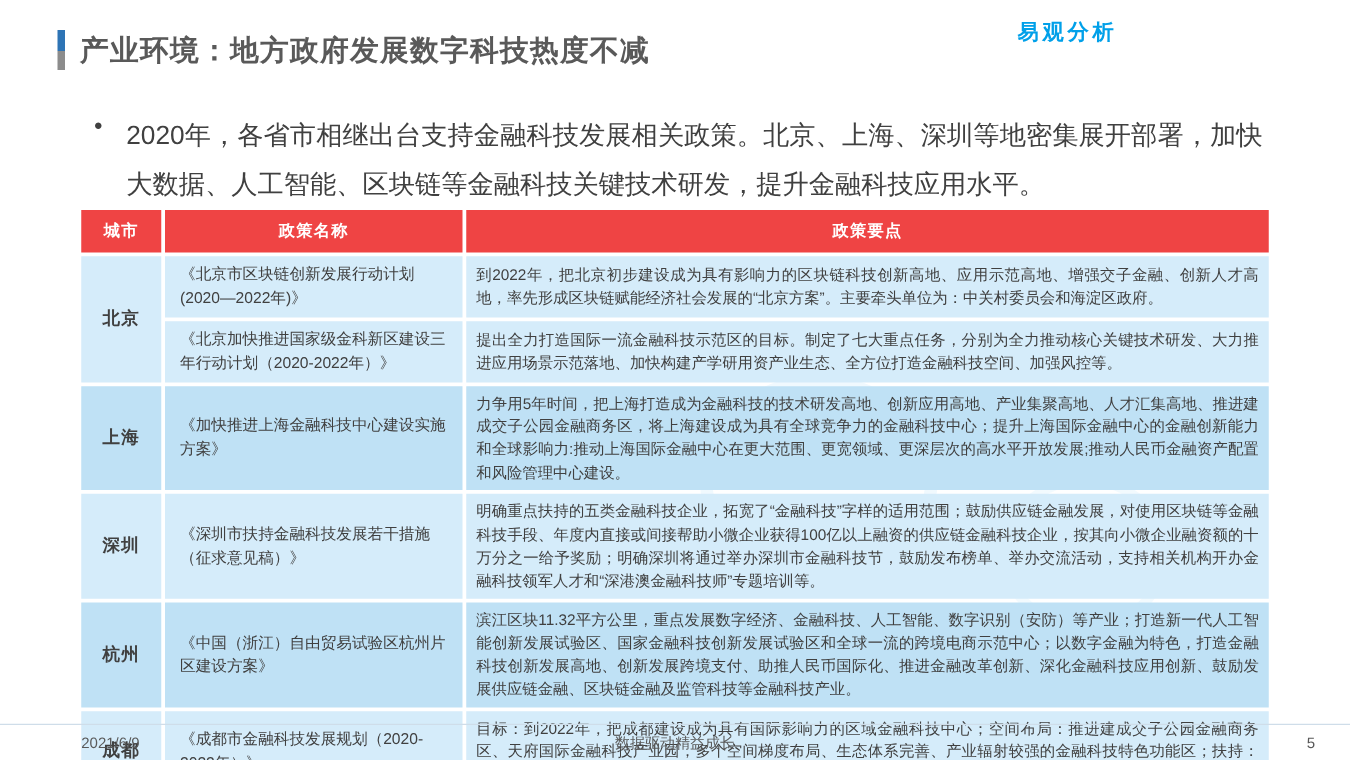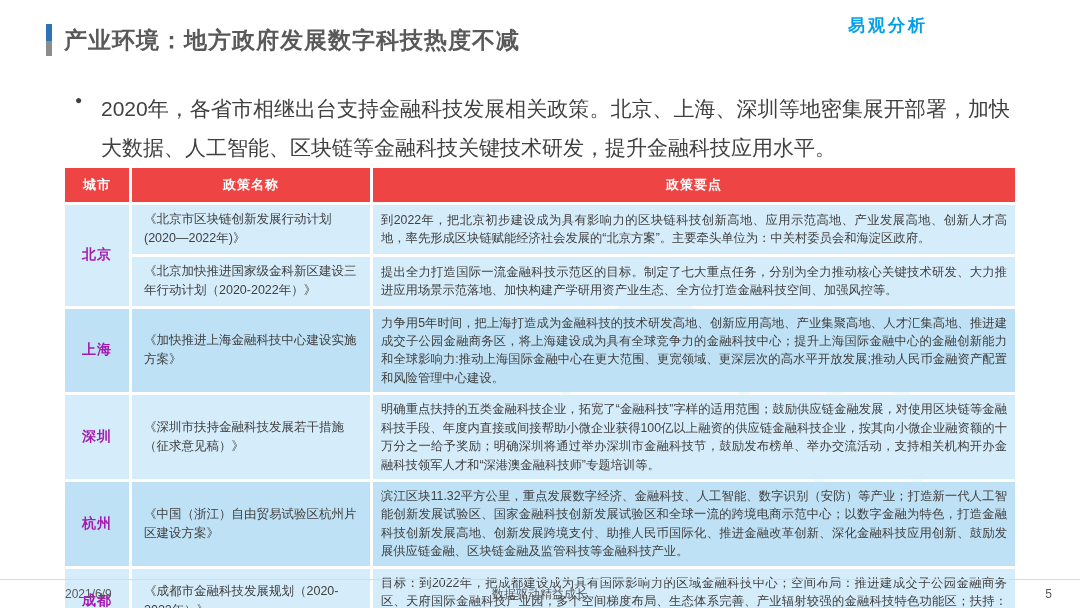--- a/index.html
+++ b/index.html
@@ -4,21 +4,21 @@
 <style>
   html,body{margin:0;padding:0;}
   body{
     width:1080px;height:608px;
     background:#ffffff;
     font-family:"Liberation Sans","DejaVu Sans",sans-serif;
     color:#404040;
     overflow:hidden;
     position:relative;
   }
-  .slide{width:924px;height:608px;position:relative;background:#fff;padding-left:34px;}
+  .slide{width:924px;height:608px;position:relative;background:#fff;}
 
   
   .header{position:absolute;top:24px;left:46px;display:flex;align-items:center;}
   .accent-bar{
     width:6px;height:32px;margin-right:12px;
     background:linear-gradient(to bottom,#2E74B5 0%,#2E74B5 52%,#8c8c8c 52%,#8c8c8c 100%);
   }
   .page-title{font-size:23px;font-weight:bold;color:#595959;letter-spacing:1px;}
 
   .logo{position:absolute;top:16px;right:30px;text-align:right;line-height:1.05;}
@@ -43,21 +43,21 @@
     table-layout:fixed;
   }
   .policy-table th{
     background:#ef4444;color:#ffffff;font-size:13px;font-weight:bold;
     padding:8px 4px;text-align:center;letter-spacing:1px;
   }
   .policy-table td{vertical-align:middle;}
   .col-city{width:64px;}
   .col-name{width:238px;}
   .td-city{
-    text-align:center;font-size:14px;font-weight:bold;color:#a21caf;letter-spacing:1px;
+    text-align:center;font-size:14px;font-weight:bold;color:#404040;letter-spacing:1px;
   }
   .td-name{
     font-size:12.5px;color:#404040;padding:5px 8px 5px 12px;line-height:1.55;
   }
   .td-points{
     font-size:12.3px;color:#404040;padding:5px 8px;line-height:1.5;text-align:justify;
   }
   .row-light td{background:#D5ECFA;}
   .row-mid td{background:#BFE1F5;}
 
@@ -112,21 +112,21 @@
       <tr>
         <th>城市</th>
         <th>政策名称</th>
         <th>政策要点</th>
       </tr>
     </thead>
     <tbody>
       <tr class="row-light">
         <td class="td-city" rowspan="2">北京</td>
         <td class="td-name">《北京市区块链创新发展行动计划(2020—2022年)》</td>
-        <td class="td-points">到2022年，把北京初步建设成为具有影响力的区块链科技创新高地、应用示范高地、产业发展高地、创新人才高地，率先形成区块链赋能经济社会发展的“北京方案”。主要牵头单位为：中关村委员会和海淀区政府。</td>
+        <td class="td-points">到2022年，把北京初步建设成为具有影响力的区块链科技创新高地、应用示范高地、增强交子金融、创新人才高地，率先形成区块链赋能经济社会发展的“北京方案”。主要牵头单位为：中关村委员会和海淀区政府。</td>
       </tr>
       <tr class="row-light">
         <td class="td-name">《北京加快推进国家级金科新区建设三年行动计划（2020-2022年）》</td>
         <td class="td-points">提出全力打造国际一流金融科技示范区的目标。制定了七大重点任务，分别为全力推动核心关键技术研发、大力推进应用场景示范落地、加快构建产学研用资产业生态、全方位打造金融科技空间、加强风控等。</td>
       </tr>
       <tr class="row-mid">
         <td class="td-city">上海</td>
         <td class="td-name">《加快推进上海金融科技中心建设实施方案》</td>
         <td class="td-points">力争用5年时间，把上海打造成为金融科技的技术研发高地、创新应用高地、产业集聚高地、人才汇集高地、推进建成交子公园金融商务区，将上海建设成为具有全球竞争力的金融科技中心；提升上海国际金融中心的金融创新能力和全球影响力:推动上海国际金融中心在更大范围、更宽领域、更深层次的高水平开放发展;推动人民币金融资产配置和风险管理中心建设。</td>
       </tr>

